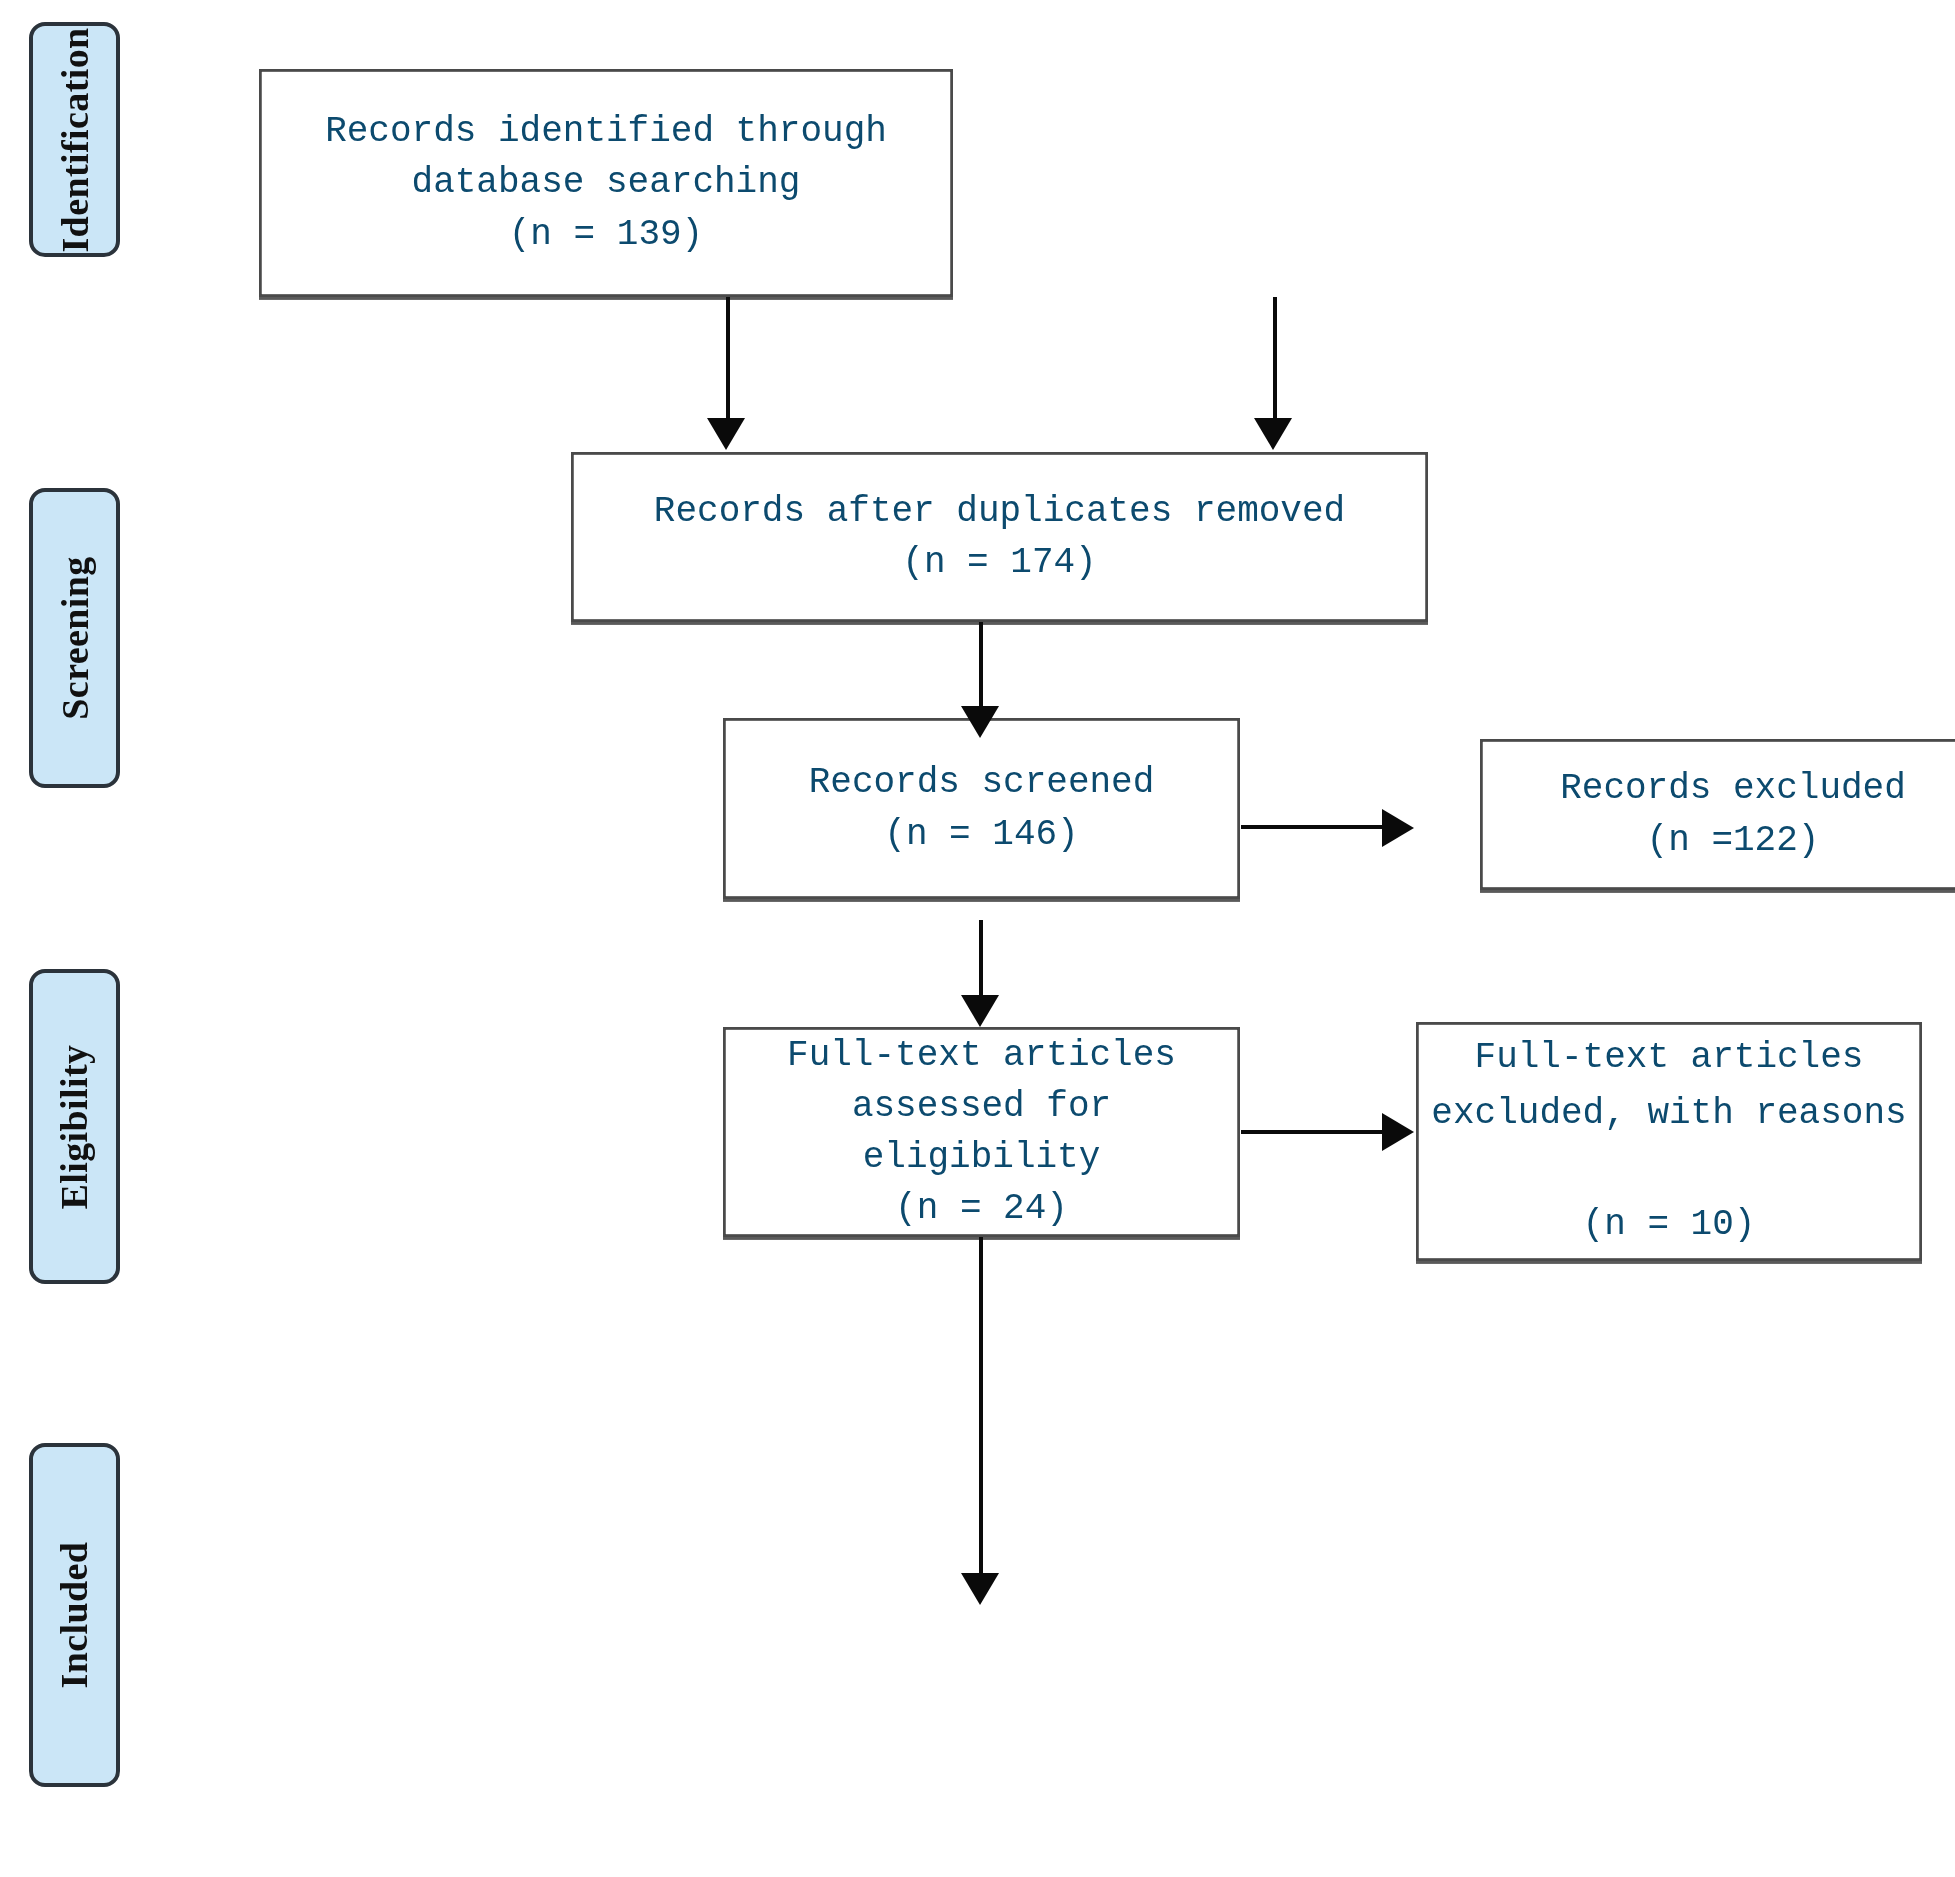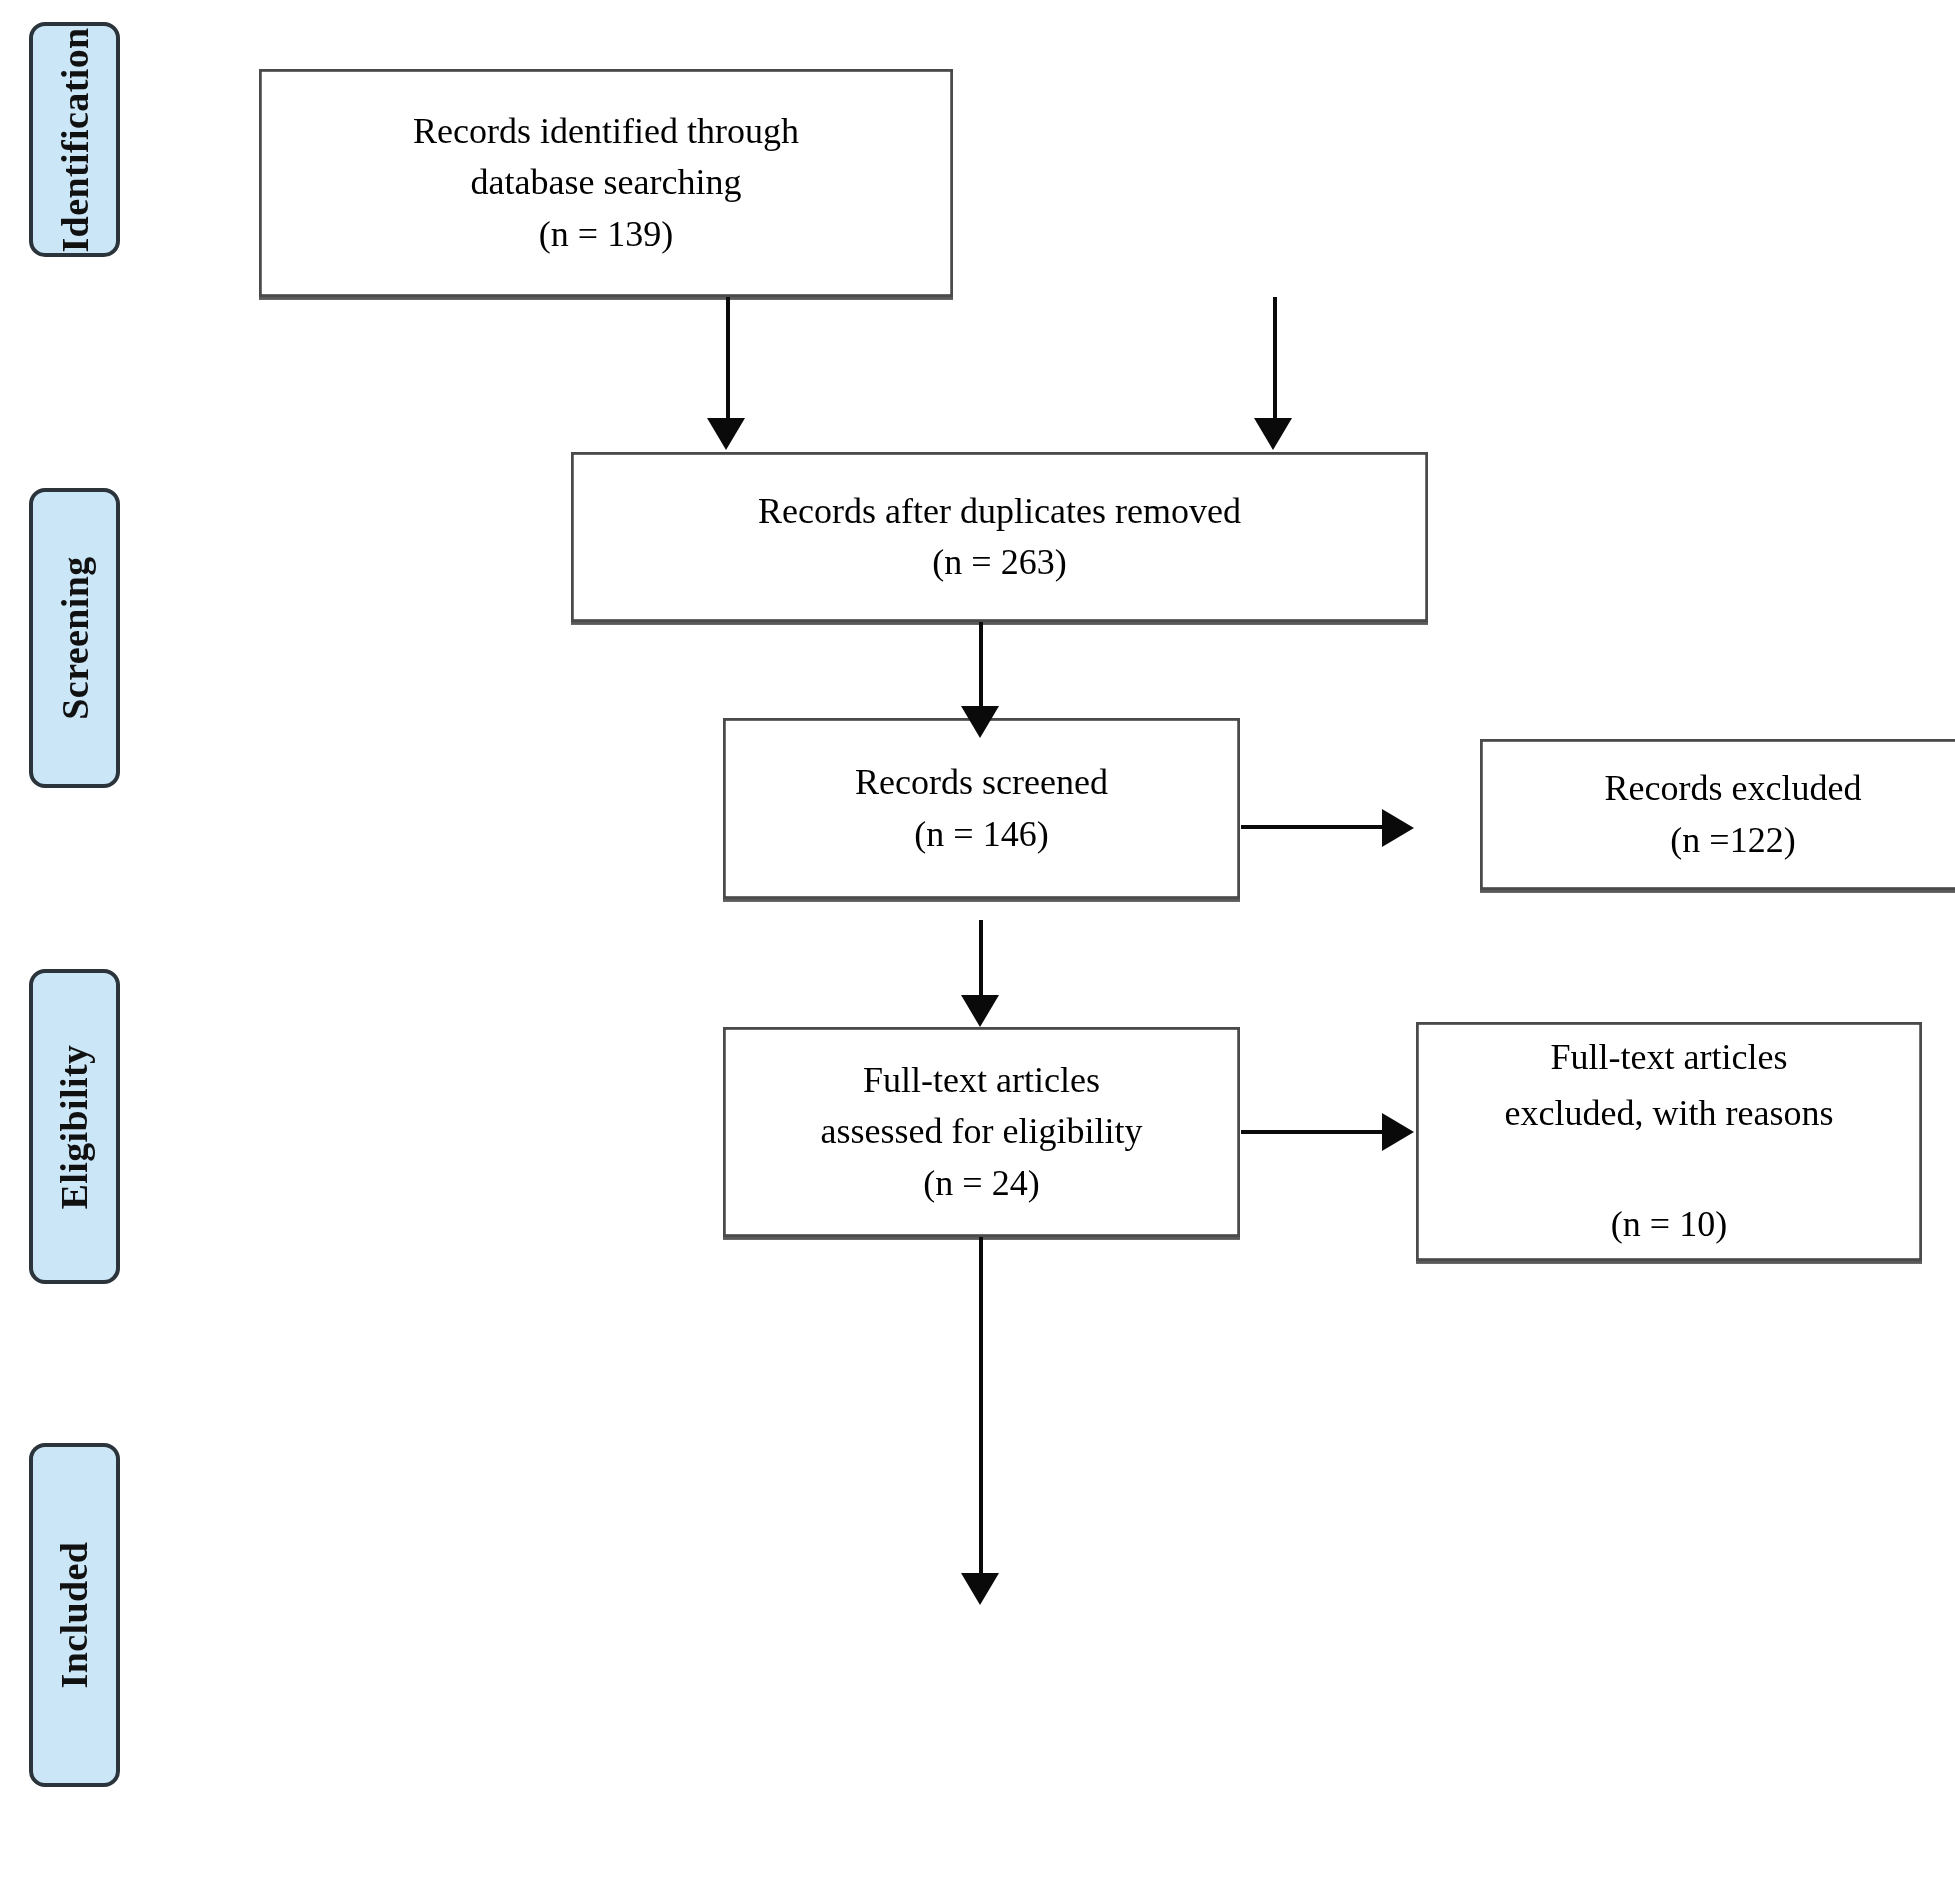--- a/index.html
+++ b/index.html
@@ -46,24 +46,24 @@
     box-sizing: border-box;
     background: #ffffff;
     border: 2.2px solid #4a4a4a;
     box-shadow: 0 2.9px 0 0 #5a5a5a, 0 0 0 0.7px #3a3a3a inset;
     display: flex;
     align-items: center;
     justify-content: center;
     text-align: center;
   }
   .flow-box .box-text {
-    font-family: Liberation Serif, serif;
+    font-family: Liberation Mono, monospace;
     font-size: 36px;
     line-height: 1.42;
-    color: #000000;
+    color: #0c4a6e;
     padding: 0 13px;
     white-space: pre-line;
   }
   .flow-box.tall-gap .box-text { line-height: 1.55; }
 
   
   .conn-v {
     position: absolute;
     width: 3.6px;
     background: #0a0a0a;
@@ -113,21 +113,21 @@
 
   <div class="flow-box" style="left:259px; top:69px; width:694px; height:228px;">
     <span class="box-text">Records identified through
 database searching
 (n = 139)</span>
   </div>
 
 
   <div class="flow-box" style="left:571px; top:452px; width:857px; height:170px;">
     <span class="box-text">Records after duplicates removed
-(n = 263)</span>
+(n = 174)</span>
   </div>
 
   <div class="flow-box" style="left:723px; top:718px; width:517px; height:181px;">
     <span class="box-text">Records screened
 (n = 146)</span>
   </div>
 
   <div class="flow-box" style="left:1480px; top:739px; width:506px; height:151px;">
     <span class="box-text">Records excluded
 (n =122)</span>

